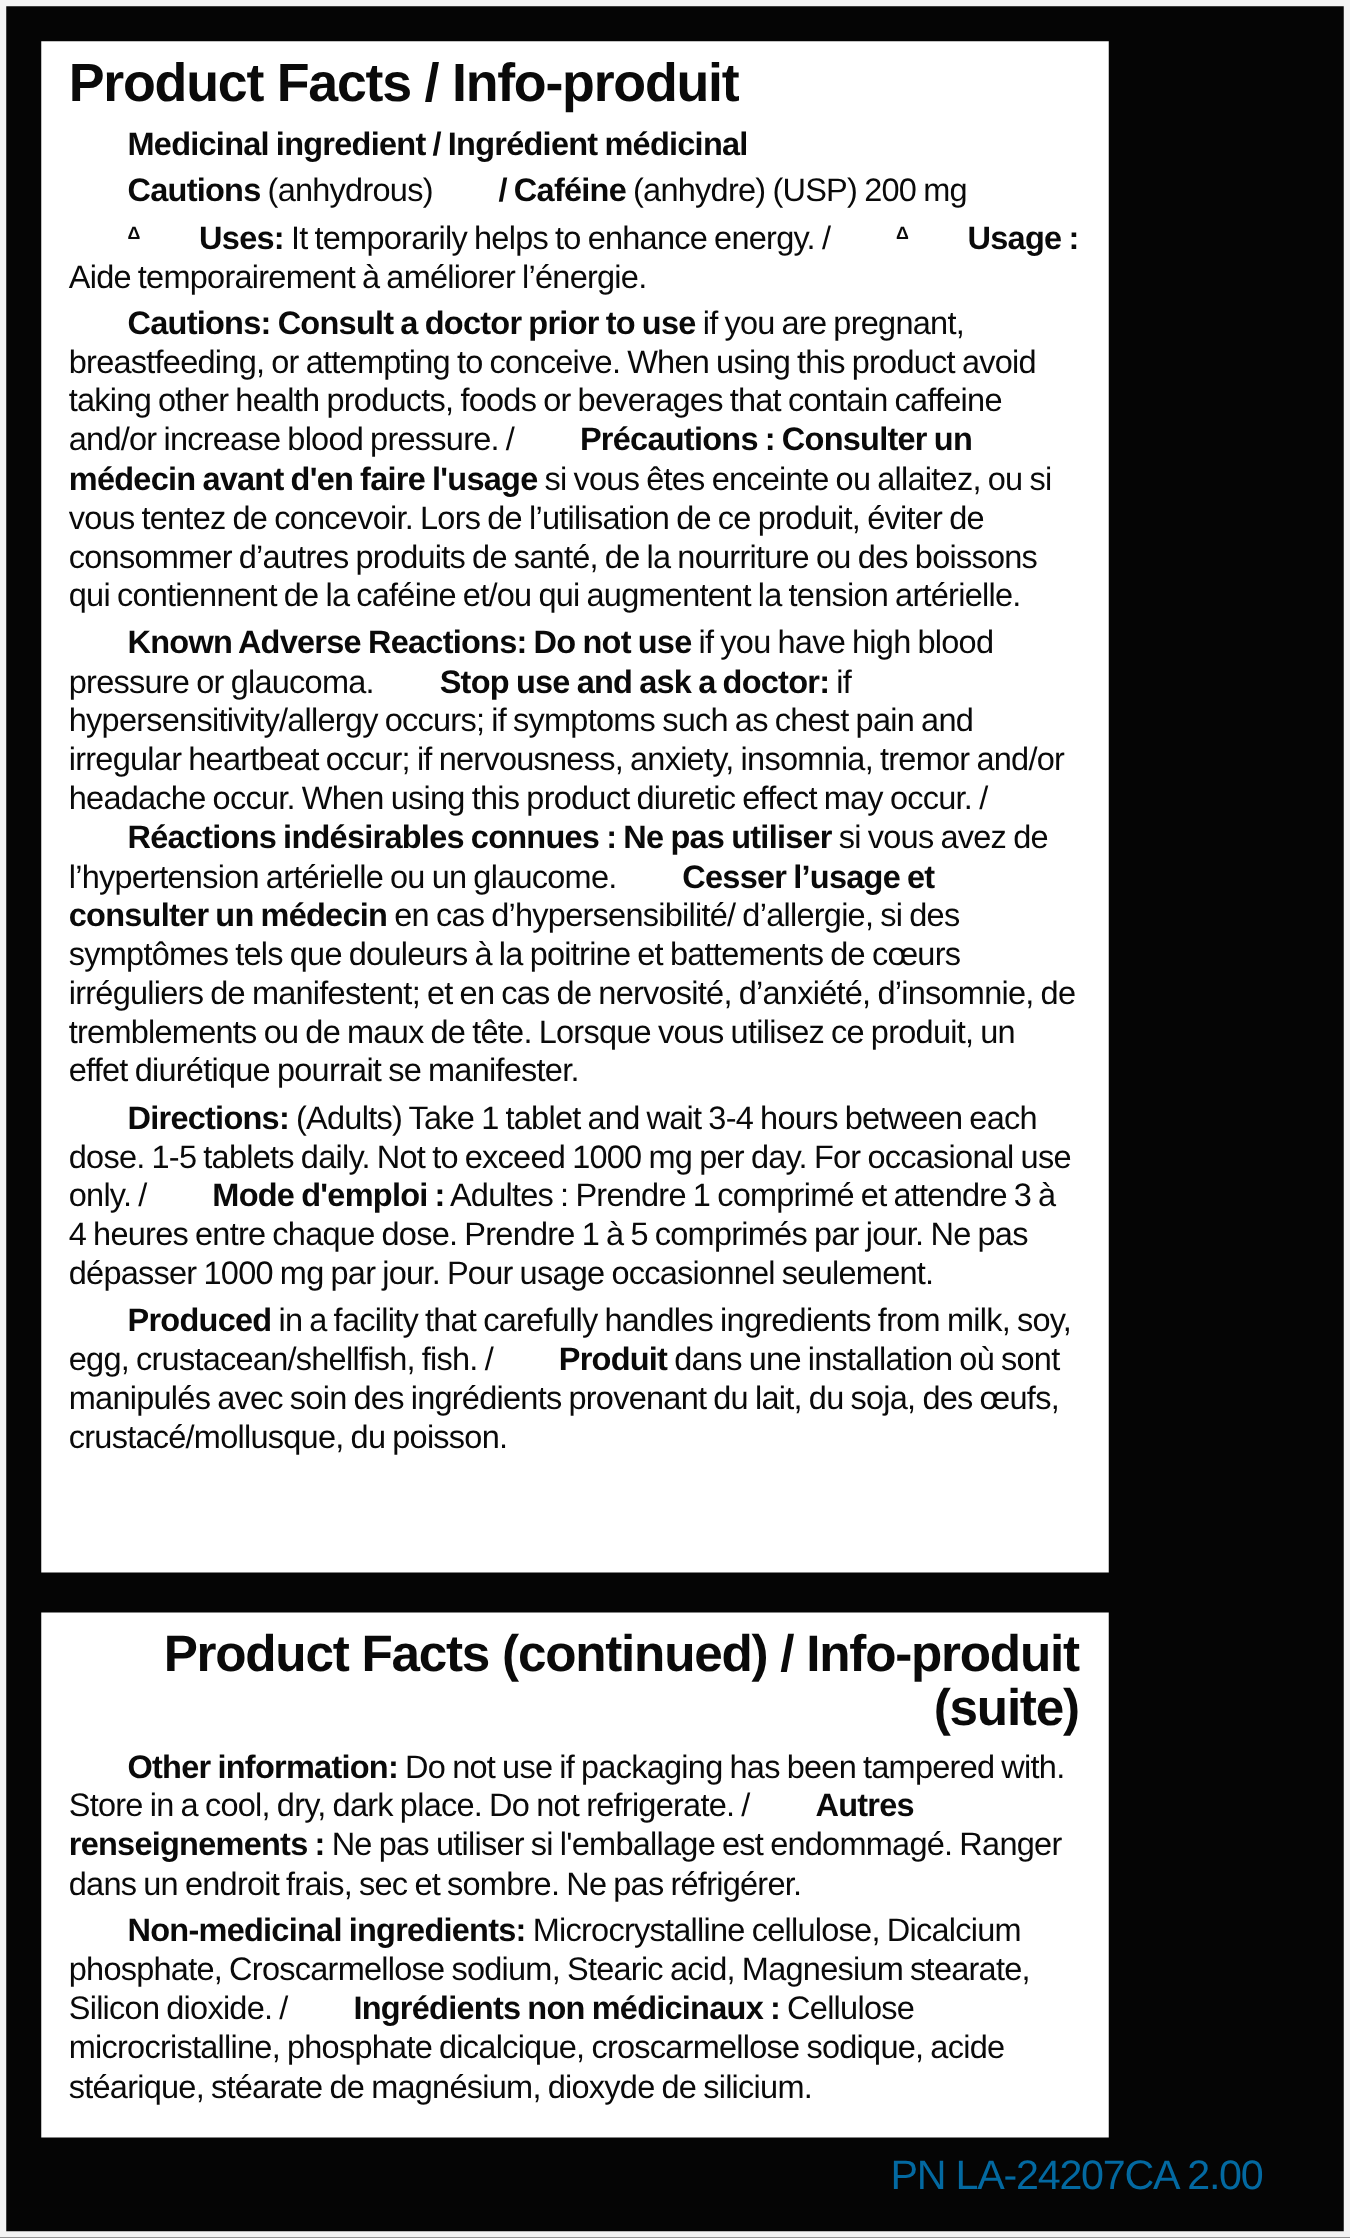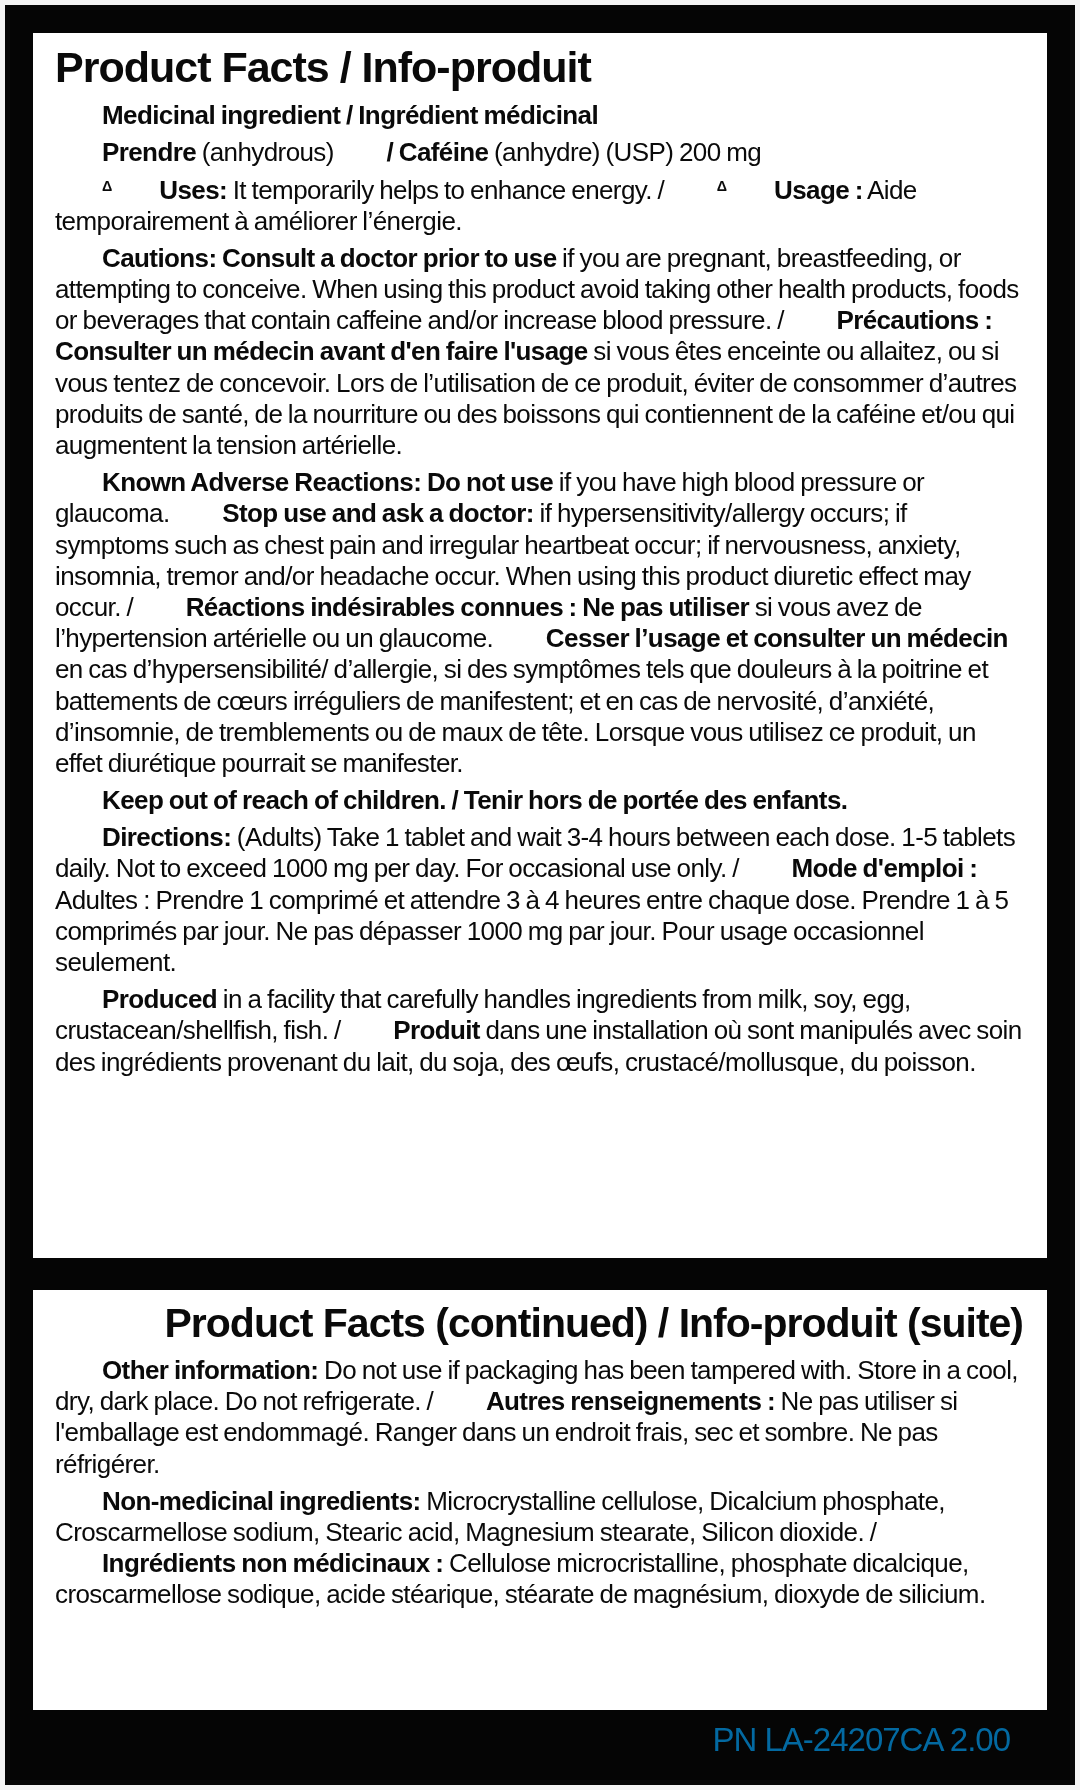--- a/index.html
+++ b/index.html
@@ -11,21 +11,21 @@
     font-family: "Liberation Sans", sans-serif;
     -webkit-font-smoothing: antialiased;
   }
   .black-bg {
     position: absolute;
     left: 5px; top: 5px; right: 5px; bottom: 5px;
     background: #050505;
   }
   .panel {
     position: absolute;
-    left: 33px; width: 1014px;
+    left: 33px; width: 854px;
     background: #ffffff;
     box-sizing: border-box;
     padding: 8px 24px 10px 22px;
     color: #0a0a0a;
     overflow: hidden;
   }
   .panel-1 { top: 33px;   height: 1225px; }
   .panel-2 { top: 1290px; height: 420px;  }
   .panel-title {
     margin: 4px 0 10px 0;
@@ -60,25 +60,24 @@
 </style>
 </head>
 <body>
 
 <div class="canvas">
   <div class="black-bg"></div>
 
   <section class="panel panel-1">
     <h1 class="panel-title">Product Facts / Info-produit</h1>
     <p class="para"><span class="b">Medicinal ingredient / Ingrédient médicinal</span></p>
-    <p class="para"><span class="b">Prendre</span><span> (anhydrous) </span><span class="b">/ Caféine</span><span> (anhydre) (USP) 200 mg</span></p>
+    <p class="para"><span class="b">Cautions</span><span> (anhydrous) </span><span class="b">/ Caféine</span><span> (anhydre) (USP) 200 mg</span></p>
     <p class="para"><span class="b sup">Δ</span><span class="b">Uses:</span><span> It temporarily helps to enhance energy. / </span><span class="b sup">Δ</span><span class="b">Usage :</span><span> Aide temporairement à améliorer l’énergie.</span></p>
     <p class="para"><span class="b">Cautions: Consult a doctor prior to use</span><span> if you are pregnant, breastfeeding, or attempting to conceive. When using this product avoid taking other health products, foods or beverages that contain caffeine and/or increase blood pressure. / </span><span class="b">Précautions : Consulter un médecin avant d'en faire l'usage</span><span> si vous êtes enceinte ou allaitez, ou si vous tentez de concevoir. Lors de l’utilisation de ce produit, éviter de consommer d’autres produits de santé, de la nourriture ou des boissons qui contiennent de la caféine et/ou qui augmentent la tension artérielle.</span></p>
     <p class="para"><span class="b">Known Adverse Reactions: Do not use</span><span> if you have high blood pressure or glaucoma. </span><span class="b">Stop use and ask a doctor:</span><span> if hypersensitivity/allergy occurs; if symptoms such as chest pain and irregular heartbeat occur; if nervousness, anxiety, insomnia, tremor and/or headache occur. When using this product diuretic effect may occur. / </span><span class="b">Réactions indésirables connues : Ne pas utiliser</span><span> si vous avez de l’hypertension artérielle ou un glaucome. </span><span class="b">Cesser l’usage et consulter un médecin</span><span> en cas d’hypersensibilité/ d’allergie, si des symptômes tels que douleurs à la poitrine et battements de cœurs irréguliers de manifestent; et en cas de nervosité, d’anxiété, d’insomnie, de tremblements ou de maux de tête. Lorsque vous utilisez ce produit, un effet diurétique pourrait se manifester.</span></p>
-    <p class="para"><span class="b">Keep out of reach of children. / Tenir hors de portée des enfants.</span></p>
     <p class="para"><span class="b">Directions:</span><span> (Adults) Take 1 tablet and wait 3-4 hours between each dose. 1-5 tablets daily. Not to exceed 1000 mg per day. For occasional use only. / </span><span class="b">Mode d'emploi :</span><span> Adultes : Prendre 1 comprimé et attendre 3 à 4 heures entre chaque dose. Prendre 1 à 5 comprimés par jour. Ne pas dépasser 1000 mg par jour. Pour usage occasionnel seulement.</span></p>
     <p class="para"><span class="b">Produced</span><span> in a facility that carefully handles ingredients from milk, soy, egg, crustacean/shellfish, fish. / </span><span class="b">Produit</span><span> dans une installation où sont manipulés avec soin des ingrédients provenant du lait, du soja, des œufs, crustacé/mollusque, du poisson.</span></p>
   </section>
 
   <section class="panel panel-2">
     <h1 class="panel-title">Product Facts (continued) / Info-produit (suite)</h1>
     <p class="para"><span class="b">Other information:</span><span> Do not use if packaging has been tampered with. Store in a cool, dry, dark place. Do not refrigerate. / </span><span class="b">Autres renseignements :</span><span> Ne pas utiliser si l'emballage est endommagé. Ranger dans un endroit frais, sec et sombre. Ne pas réfrigérer.</span></p>
     <p class="para"><span class="b">Non-medicinal ingredients:</span><span> Microcrystalline cellulose, Dicalcium phosphate, Croscarmellose sodium, Stearic acid, Magnesium stearate, Silicon dioxide. / </span><span class="b">Ingrédients non médicinaux :</span><span> Cellulose microcristalline, phosphate dicalcique, croscarmellose sodique, acide stéarique, stéarate de magnésium, dioxyde de silicium.</span></p>
   </section>
 

